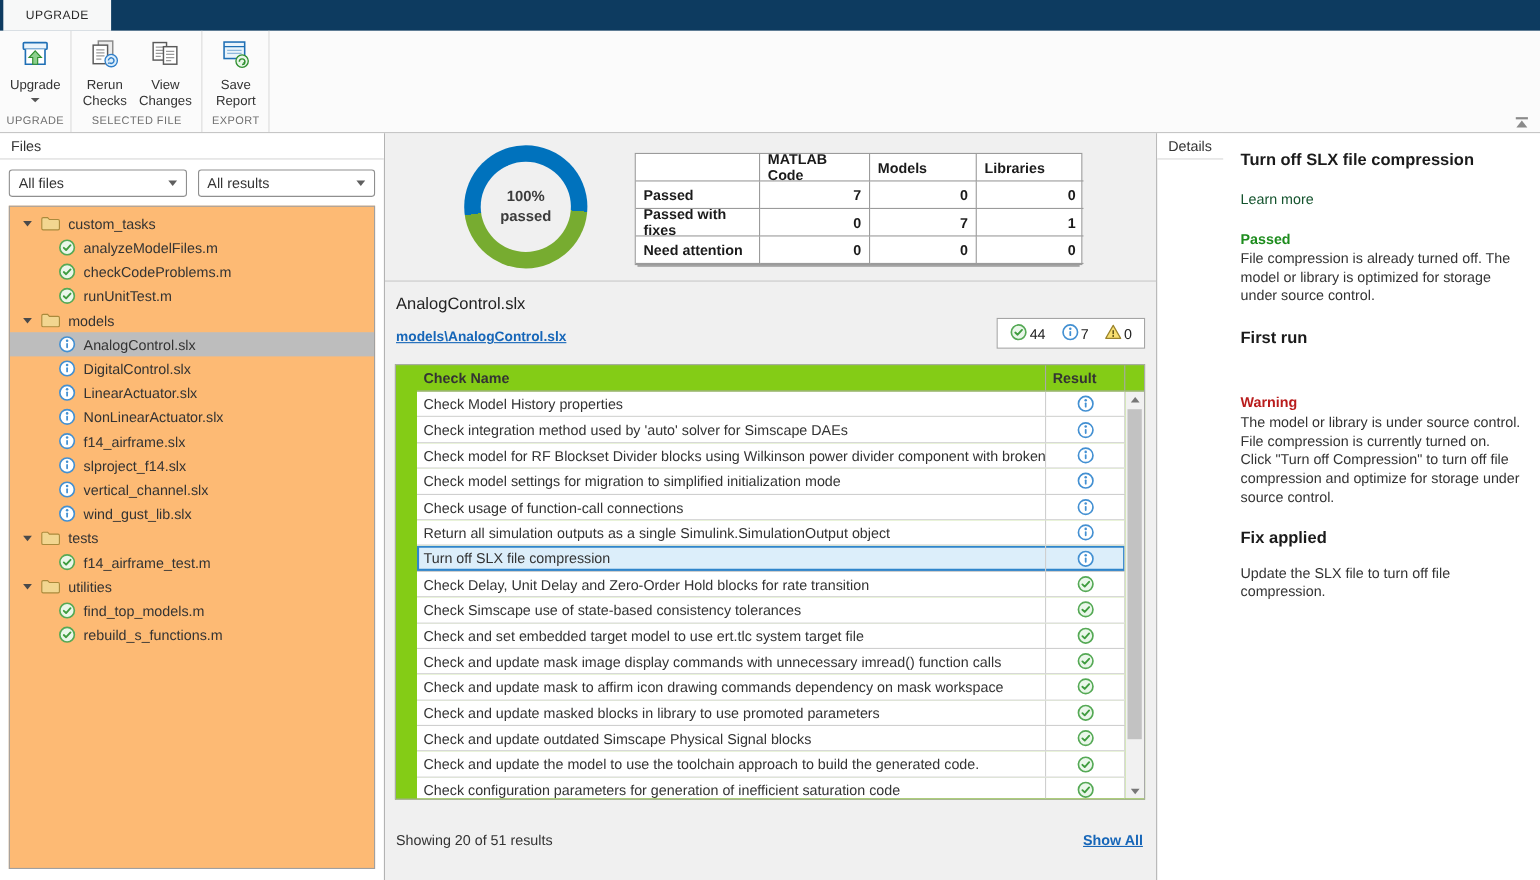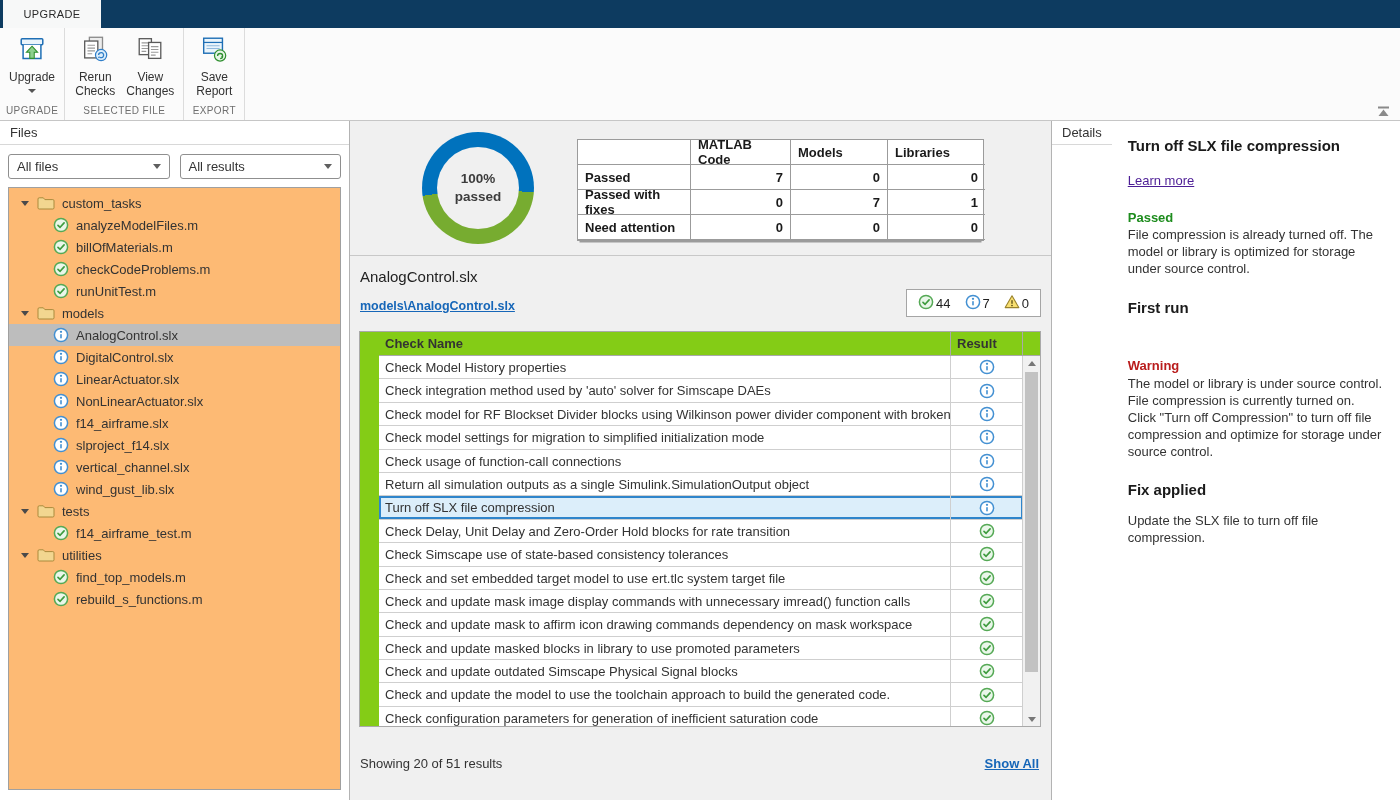--- a/index.html
+++ b/index.html
@@ -95,21 +95,21 @@
   .sb-tri-down { width:0; height:0; border-left:4px solid transparent; border-right:4px solid transparent; border-top:5px solid #777; }
   .sb-thumb { position:absolute; left:2px; right:2px; top:16px; height:300px; background:#c2c2c2; }
 
   .checks-footer { flex:1; display:flex; align-items:center; justify-content:space-between; padding:0 12px 0 10px; }
   .show-all { font-weight:bold; color:#1666b8; text-decoration:underline; }
 
   
   .details-panel { width:349px; background:#fff; border-left:1px solid #b3b3b3; display:flex; flex-direction:row; }
   .details-content { padding:15px 16px; line-height:1.32; }
   .dt-title { font-size:15px; font-weight:bold; color:#1a1a1a; margin-bottom:16px; }
-  .dt-link { color:#4c1d95; text-decoration:underline; display:inline-block; margin-bottom:20px; }
+  .dt-link { color:#14532d; display:inline-block; margin-bottom:20px; }
   .dt-status-passed { font-weight:bold; color:#1d8c1d; }
   .dt-status-warning { font-weight:bold; color:#b91c1c;margin-top:40px; }
   .dt-body { color:#333; }
   .dt-h2 { font-size:15px; font-weight:bold; color:#1a1a1a; margin:20px 0 12px; }
   .dt-gap { margin-top:10px; }
 </style>
 </head>
 <body>
 
 <div class="titlebar">
@@ -211,29 +211,20 @@
           <span class="tlabel">custom_tasks</span>
         </div>
         <div class="tree-row file">
           <span class="ficon">
             <svg class="ic16" viewBox="0 0 16 16">
               <circle cx="8" cy="8" r="6.6" fill="#eaf7ea" stroke="#55a955" stroke-width="1.5"></circle>
               <path d="M5 8.3 L7.1 10.3 L11.1 5.9" fill="none" stroke="#3f9c3f" stroke-width="1.7" stroke-linecap="round" stroke-linejoin="round"></path>
             </svg>
           </span>
           <span class="tlabel">analyzeModelFiles.m</span>
-        </div>
-        <div class="tree-row file">
-          <span class="ficon">
-            <svg class="ic16" viewBox="0 0 16 16">
-              <circle cx="8" cy="8" r="6.6" fill="#eaf7ea" stroke="#55a955" stroke-width="1.5"></circle>
-              <path d="M5 8.3 L7.1 10.3 L11.1 5.9" fill="none" stroke="#3f9c3f" stroke-width="1.7" stroke-linecap="round" stroke-linejoin="round"></path>
-            </svg>
-          </span>
-          <span class="tlabel">billOfMaterials.m</span>
         </div>
         <div class="tree-row file">
           <span class="ficon">
             <svg class="ic16" viewBox="0 0 16 16">
               <circle cx="8" cy="8" r="6.6" fill="#eaf7ea" stroke="#55a955" stroke-width="1.5"></circle>
               <path d="M5 8.3 L7.1 10.3 L11.1 5.9" fill="none" stroke="#3f9c3f" stroke-width="1.7" stroke-linecap="round" stroke-linejoin="round"></path>
             </svg>
           </span>
           <span class="tlabel">checkCodeProblems.m</span>
         </div>

